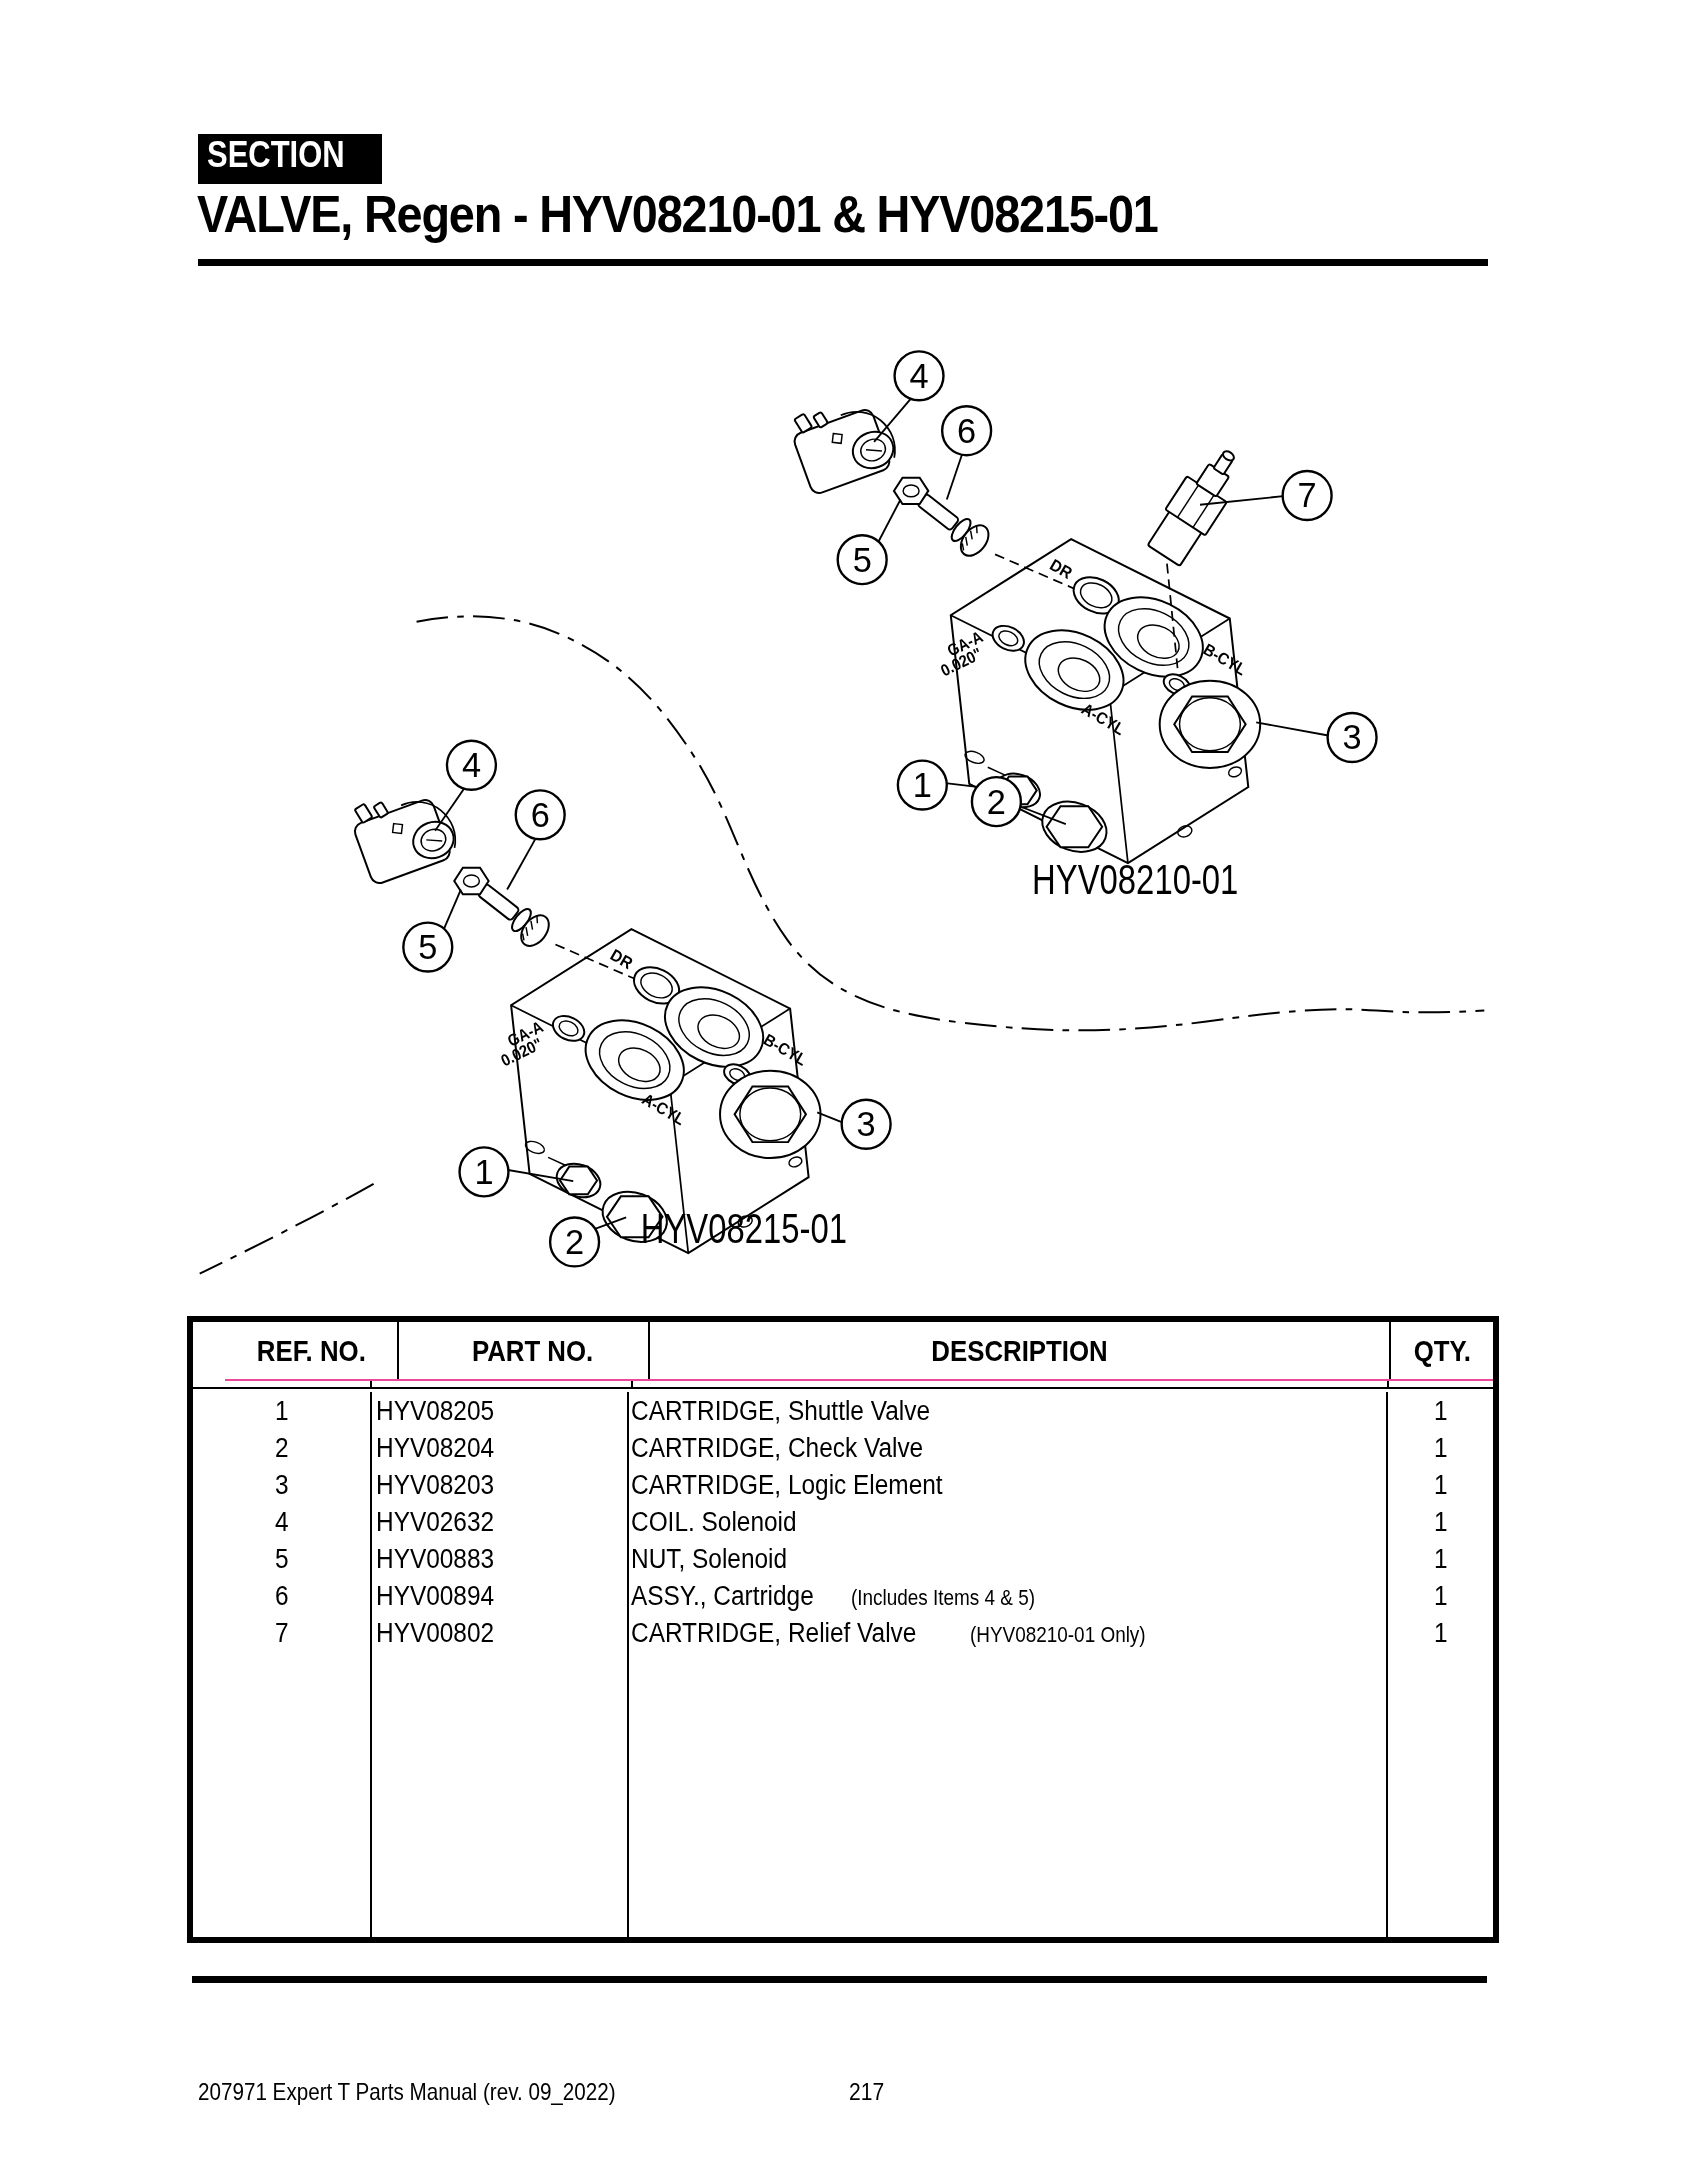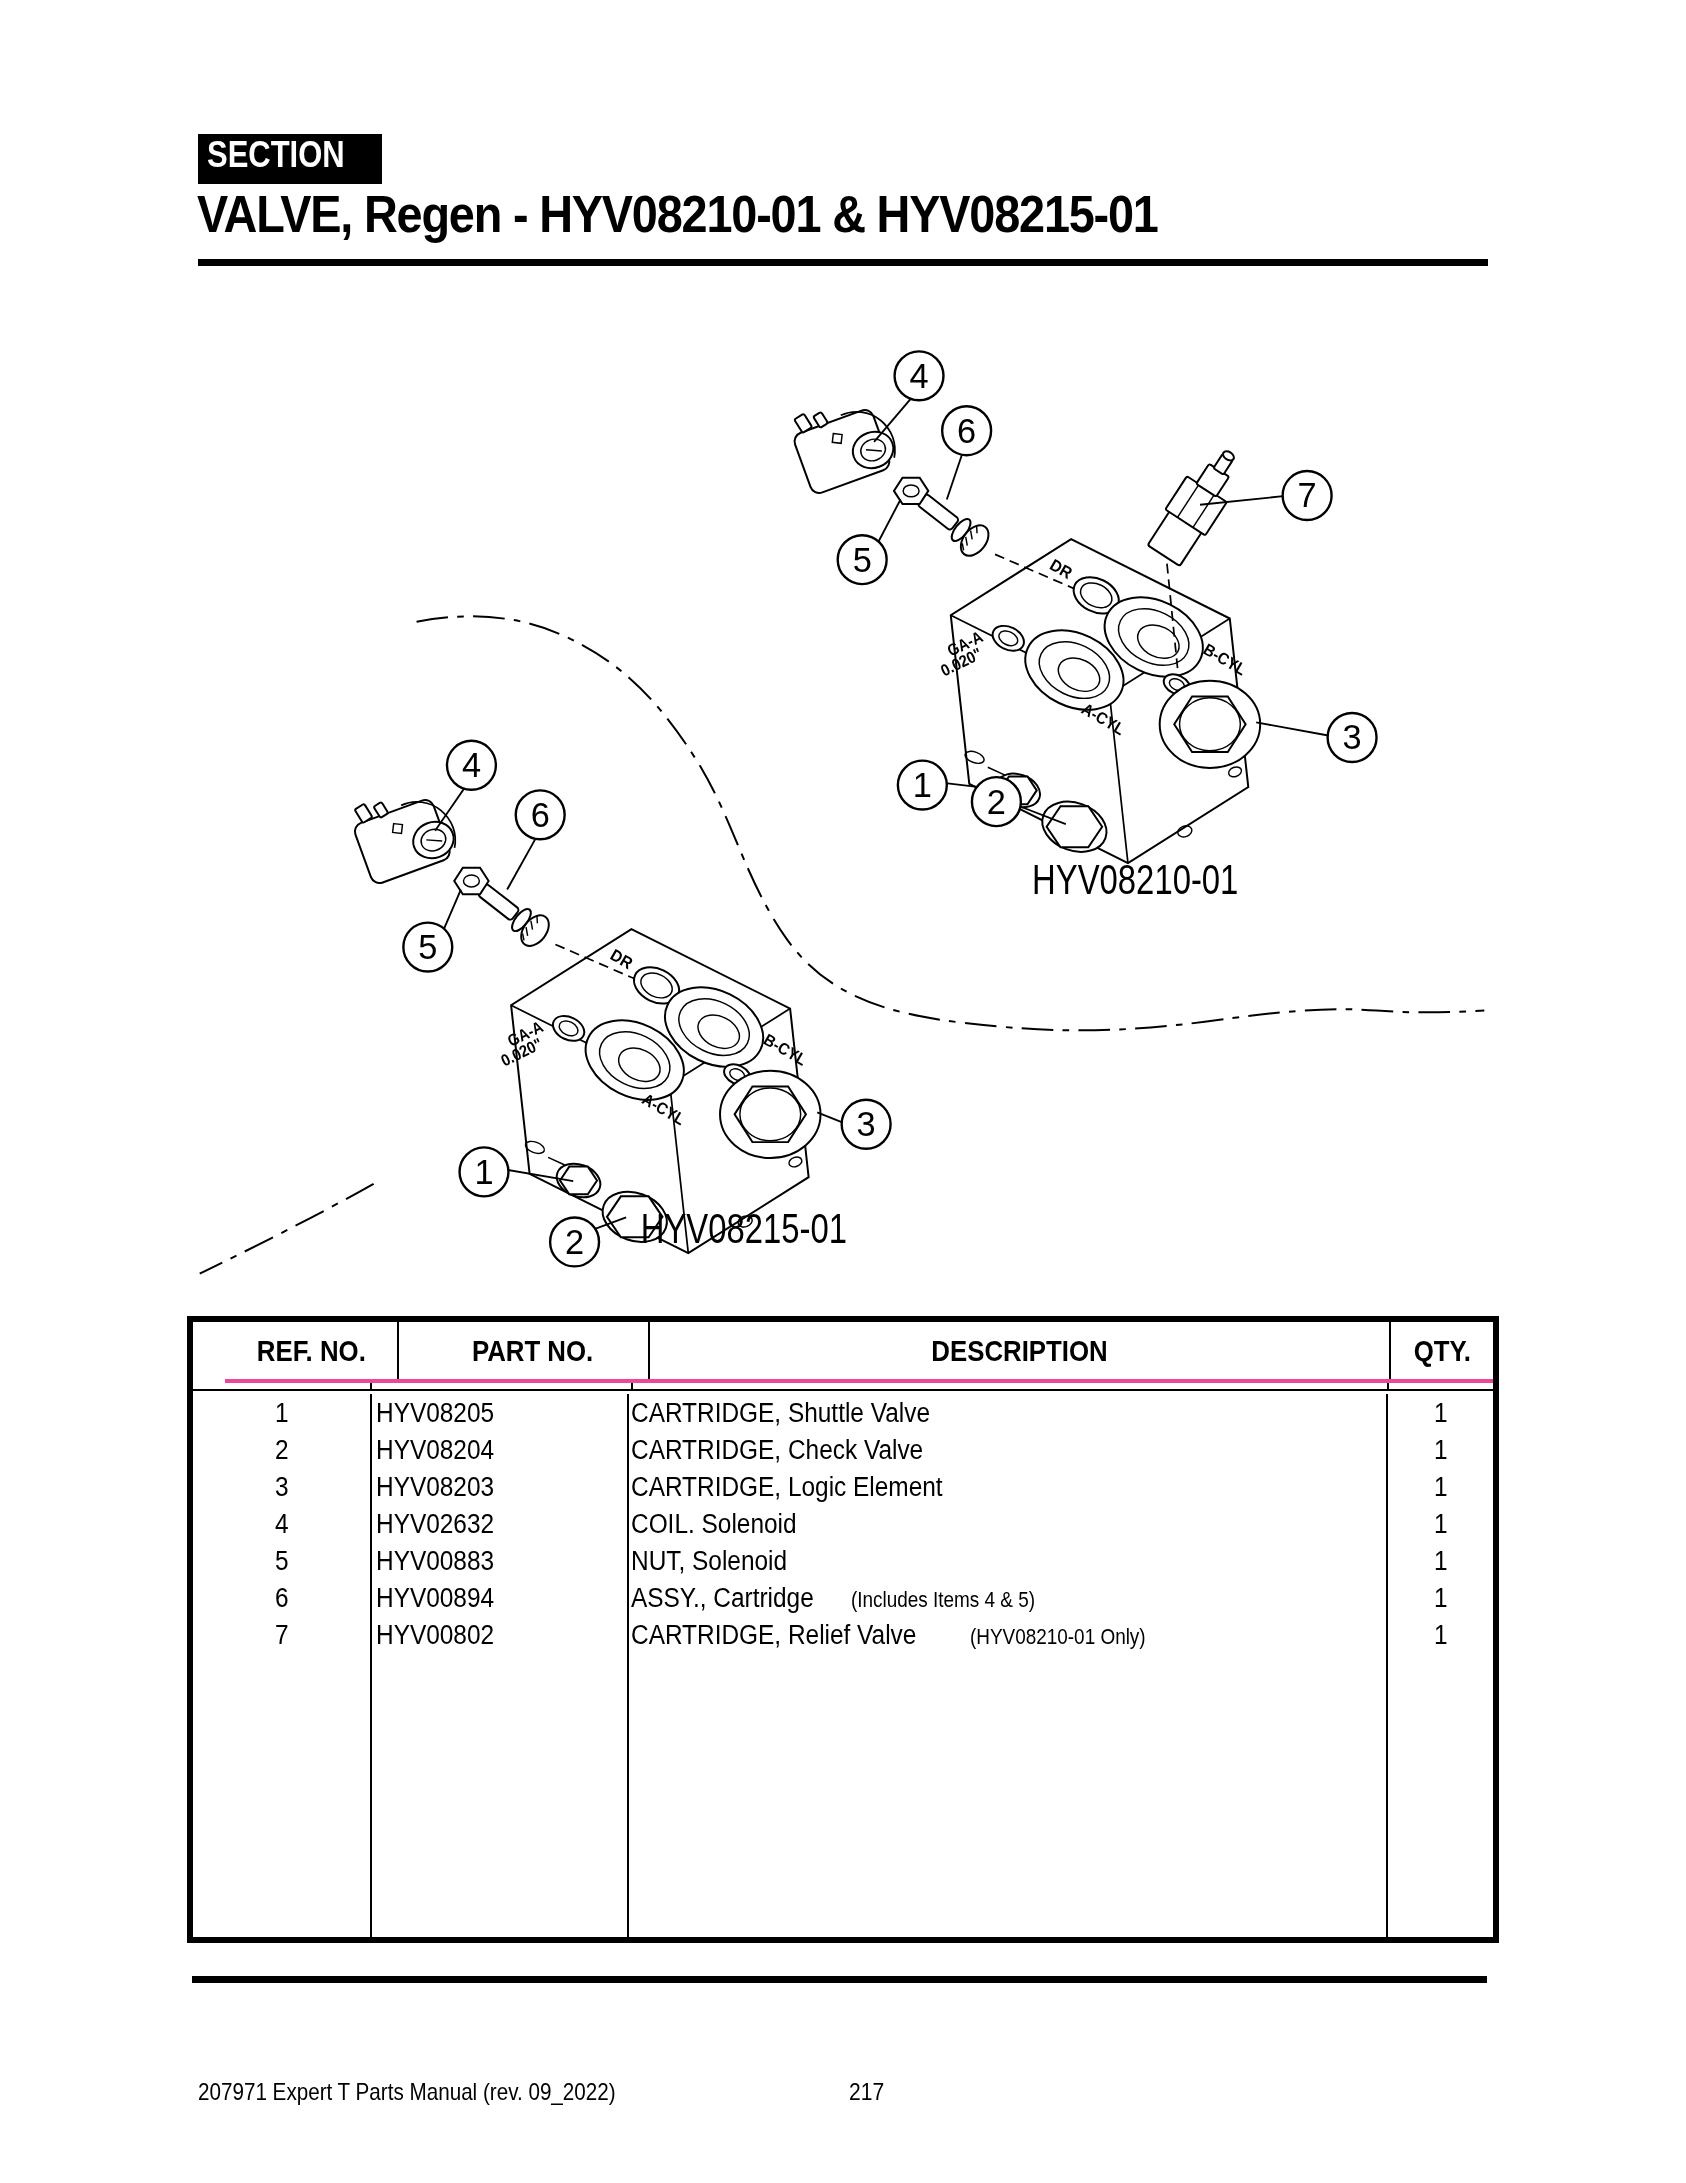--- a/index.html
+++ b/index.html
@@ -37,21 +37,21 @@
   .diagram .dashline{stroke:#000;stroke-width:2.6;fill:none;stroke-dasharray:15 9;}
   .diagram .dashdot{stroke:#000;stroke-width:3;fill:none;stroke-dasharray:48 14 10 14;}
   .diagram .portlbl{font-size:25px;font-weight:700;}
   .diagram .asmlbl{font-size:64px;text-anchor:middle;}
 
   
   .ptable{
     position:absolute;left:187px;top:1316px;width:1312px;height:627px;
     border:6px solid #000;box-sizing:border-box;display:flex;flex-direction:column;
   }
-  .thead{display:flex;height:57px;border-bottom:4px solid #ec4899;flex:none;margin-left:32px;}
+  .thead{display:flex;height:57px;border-bottom:2px solid #ec4899;flex:none;margin-left:32px;}
   .tsep{height:6px;border-bottom:2px solid #000;flex:none;}
   .thead .hc{display:flex;align-items:center;justify-content:center;
     font-weight:700;font-size:30px;box-sizing:border-box;}
   .tbody{flex:1;display:flex;flex-direction:column;padding-top:2.6px;}
   .trow{display:flex;height:37px;line-height:37px;flex:none;font-size:28.4px;}
   .tc{box-sizing:border-box;white-space:nowrap;}
   .c-ref{width:179px;text-align:center;}
   .c-part{width:257px;padding-left:4px;}
   .c-desc{width:760px;padding-left:2px;}
   .c-qty{width:105px;text-align:center;}

